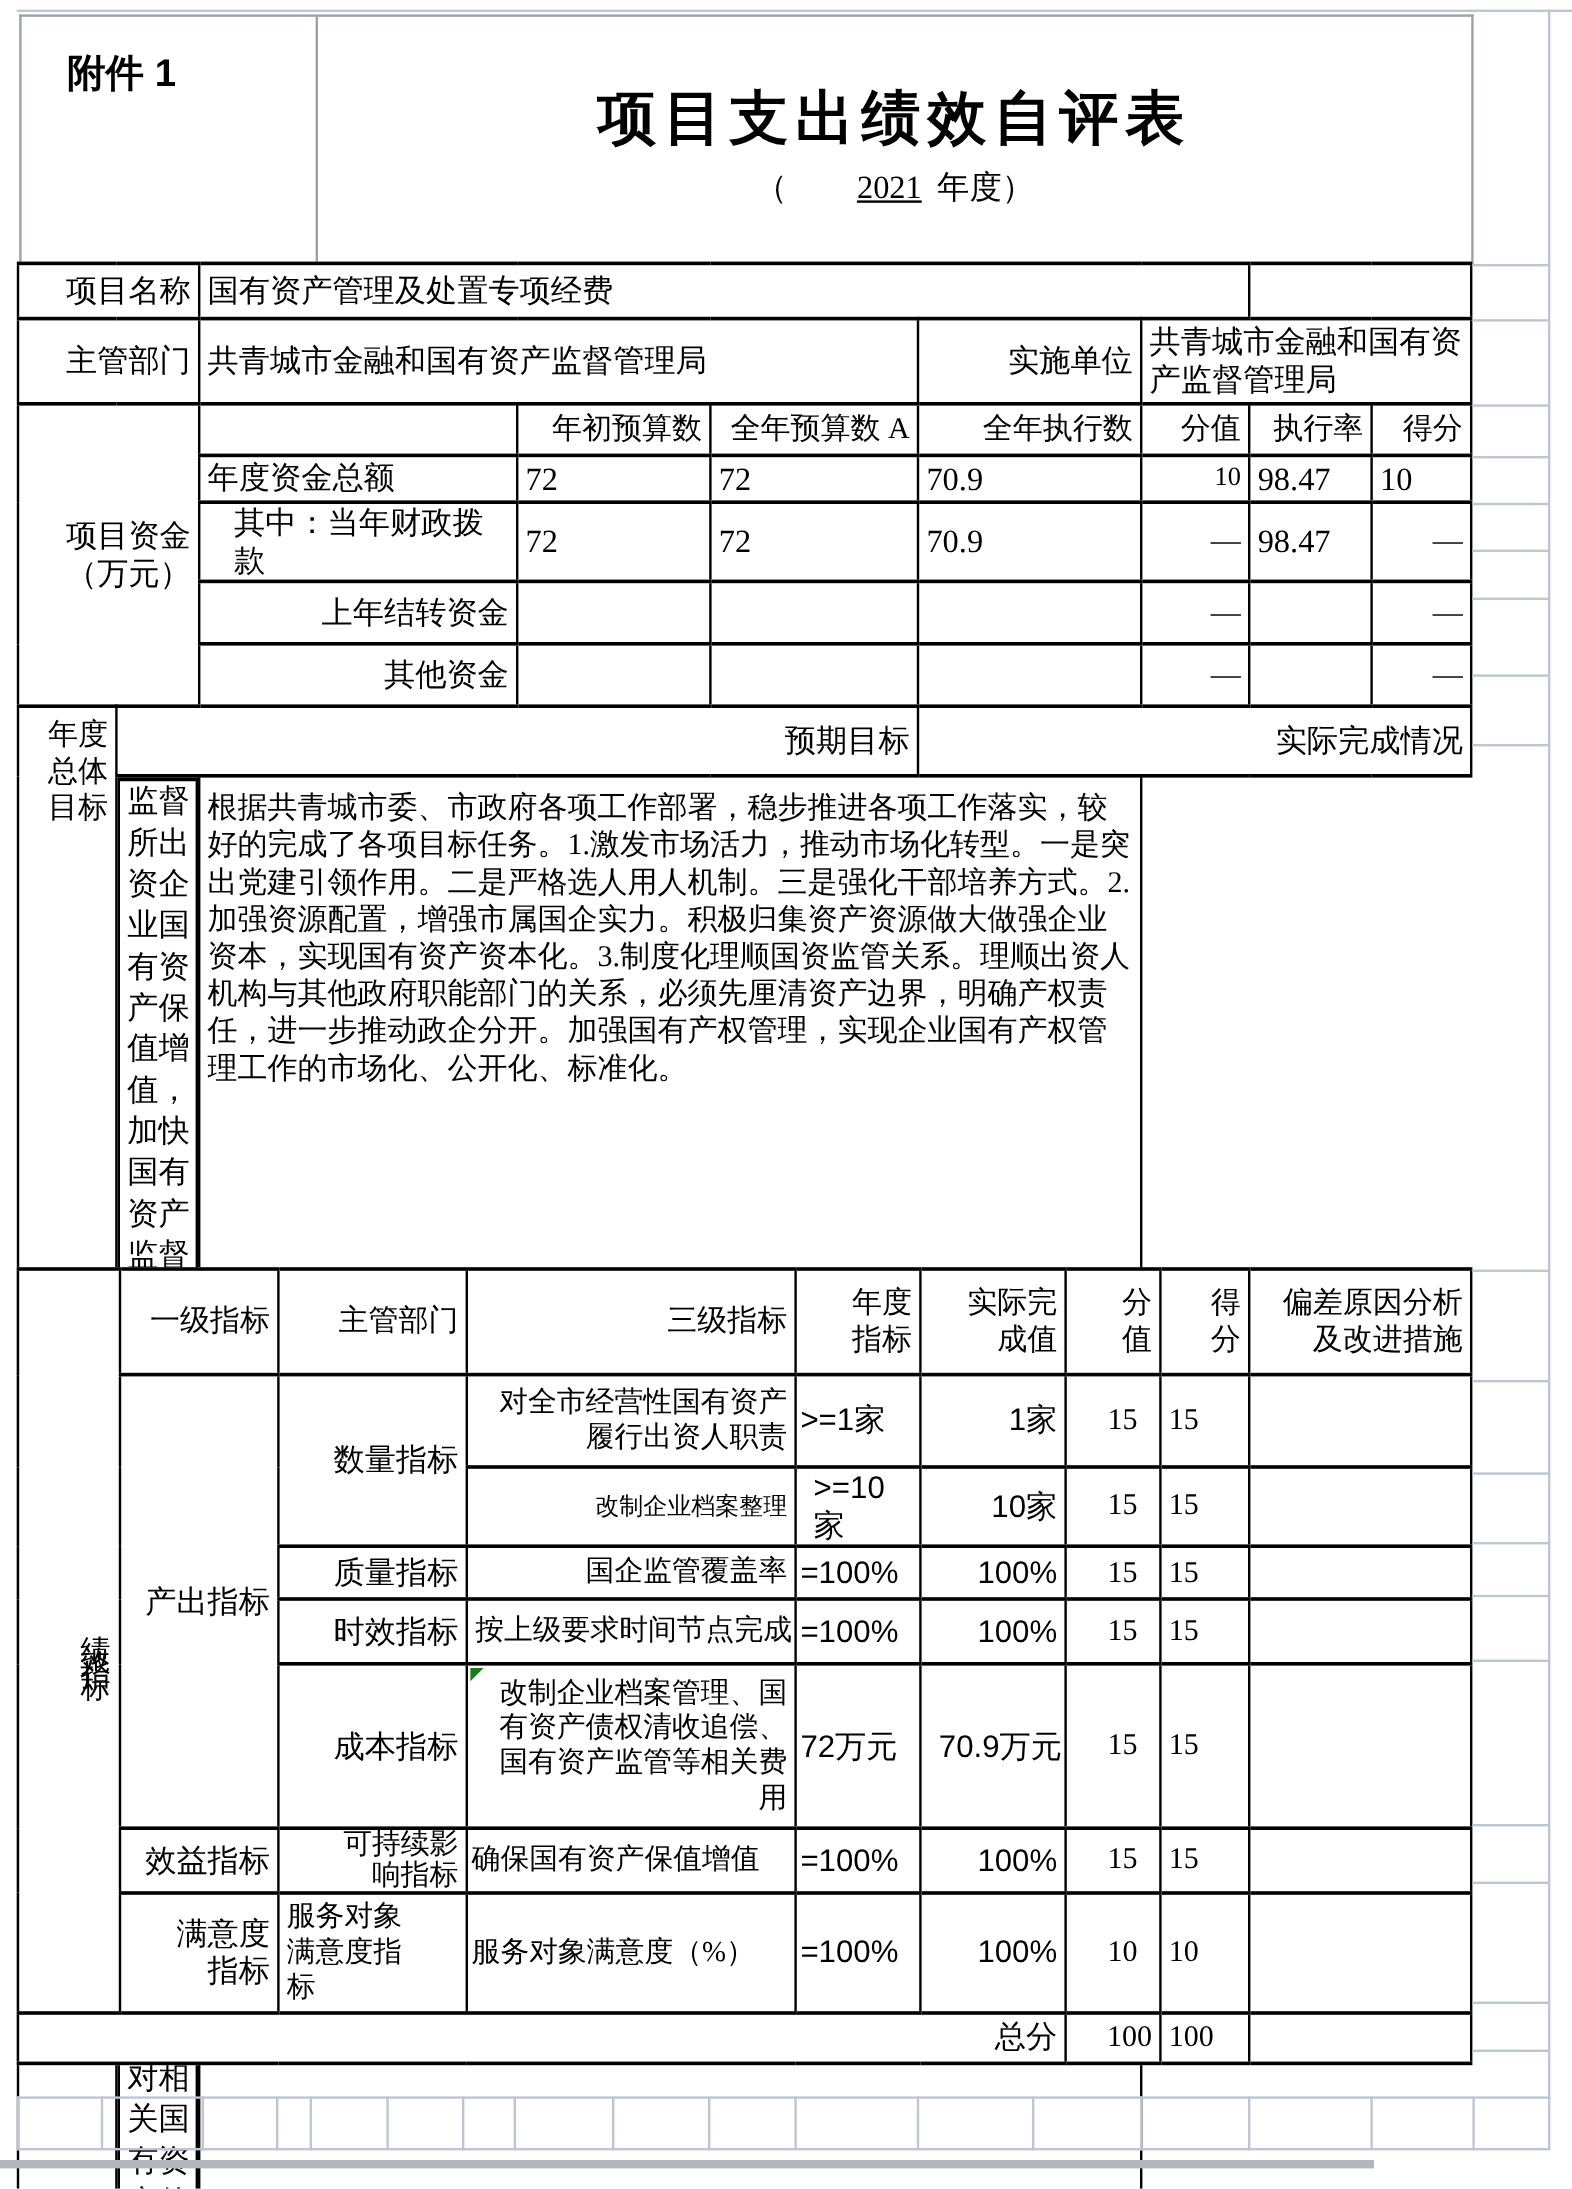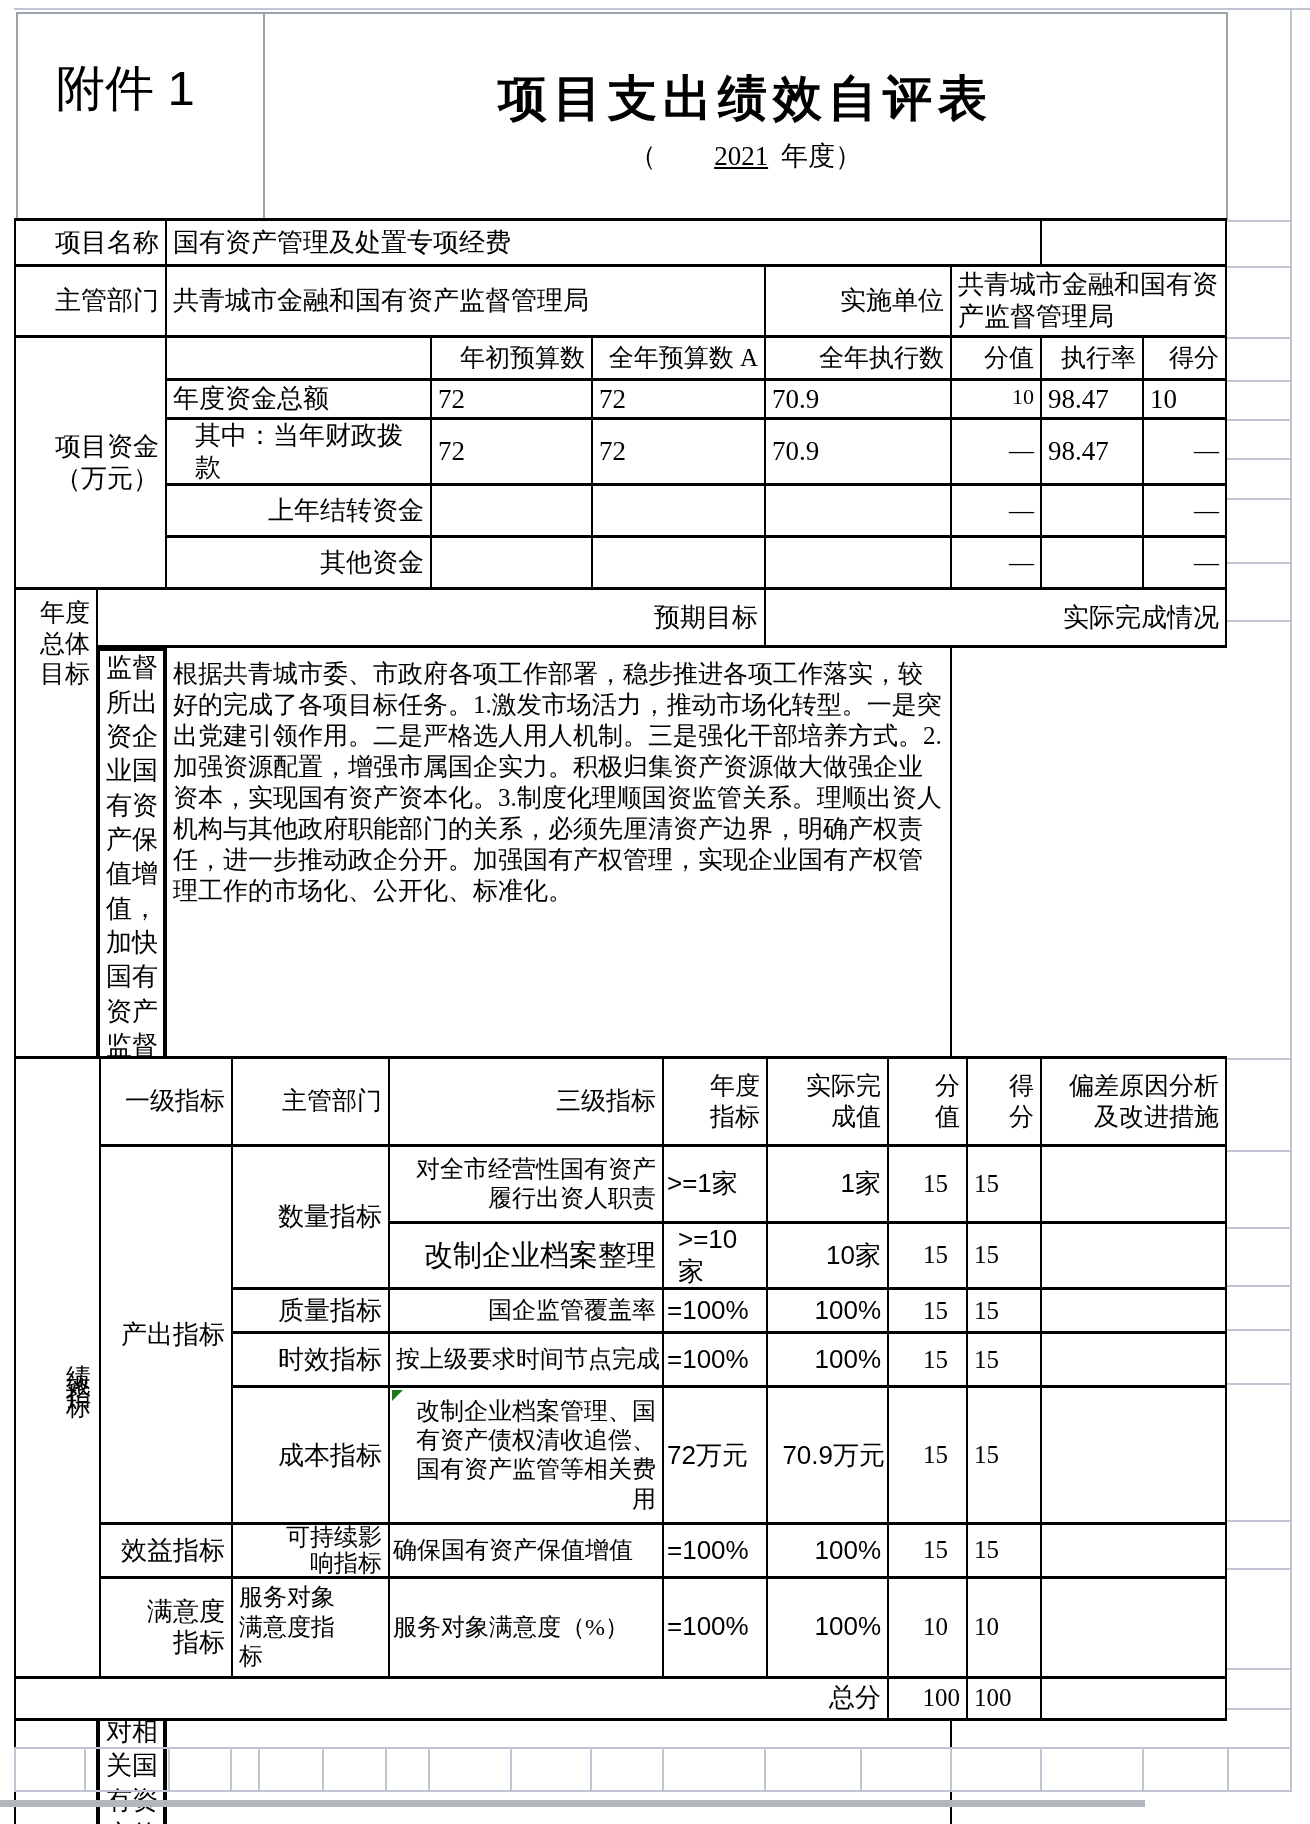--- a/index.html
+++ b/index.html
@@ -6,22 +6,22 @@
   #sheet{position:relative;width:1310px;height:1824px;background:#fff;overflow:hidden;
          font-family:"Liberation Serif","DejaVu Serif",serif;color:#000;}
   .gl{position:absolute;background:#bfc5d2;}
   .band{position:absolute;background:#b2b6bd;}
 
   
   #title-block{position:absolute;left:16px;top:12px;width:1208px;height:206px;
                border:2px solid #9ba1ad;border-bottom:none;display:flex;}
   #tb-left{width:247px;border-right:2px solid #9ba1ad;box-sizing:border-box;}
   #tb-right{flex:1;text-align:center;}
-  .attach{font-family:"Liberation Sans","DejaVu Sans",sans-serif;font-weight:normal;
-          font-size:49px;display:inline-block;margin:42px 0 0 38px;}
+  .attach{font-family:"Liberation Sans","DejaVu Sans",sans-serif;font-weight:bold;
+          font-size:32px;display:inline-block;margin:26px 0 0 38px;}
   .doc-title{font-size:49px;font-weight:bold;letter-spacing:6px;margin-top:52px;}
   .doc-sub{font-size:27px;margin-top:6px;}
   .doc-sub .gap{display:inline-block;width:52px;}
   .doc-sub .yr{text-decoration:underline;padding:0 6px;}
 
   table{border-collapse:collapse;table-layout:fixed;position:absolute;background:#fff;}
   td{border:solid #000;border-width:3px 2px;padding:0 6px;vertical-align:middle;
      font-size:25px;overflow:hidden;position:relative;line-height:1.22;}
   #tB{left:14px;top:218px;width:1211px;}
   #tC{left:14px;top:1056px;width:1211px;}
@@ -168,21 +168,21 @@
       <td rowspan="5" class="c fs26">产出指标</td>
       <td rowspan="2" class="c fs26">数量指标</td>
       <td class="c" style="font-size:24px">对全市经营性国有资产履行出资人职责</td>
       <td class="l sans fs26" style="padding-left:3px">&gt;=1家</td>
       <td class="c sans fs26">1家</td>
       <td class="r pr18">15</td>
       <td class="l">15</td>
       <td></td>
     </tr>
     <tr style="height:58px">
-      <td class="c" style="font-size:29px">改制企业档案整理</td>
+      <td class="c" style="font-size:20px">改制企业档案整理</td>
       <td class="l sans fs26" style="padding-left:14px">&gt;=10家</td>
       <td class="c sans fs26">10家</td>
       <td class="r pr18">15</td>
       <td class="l">15</td>
       <td></td>
     </tr>
     <tr style="height:44px">
       <td class="c fs26">质量指标</td>
       <td class="c" style="font-size:24px">国企监管覆盖率</td>
       <td class="l sans fs26" style="padding-left:3px">=100%</td>

